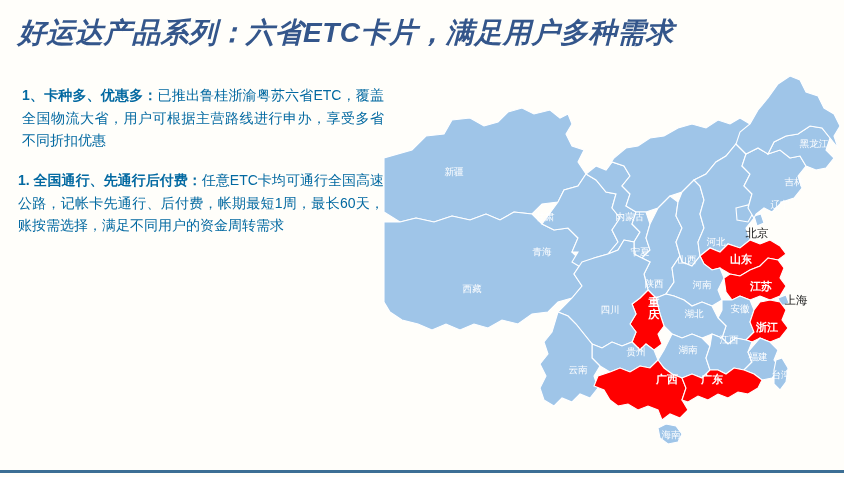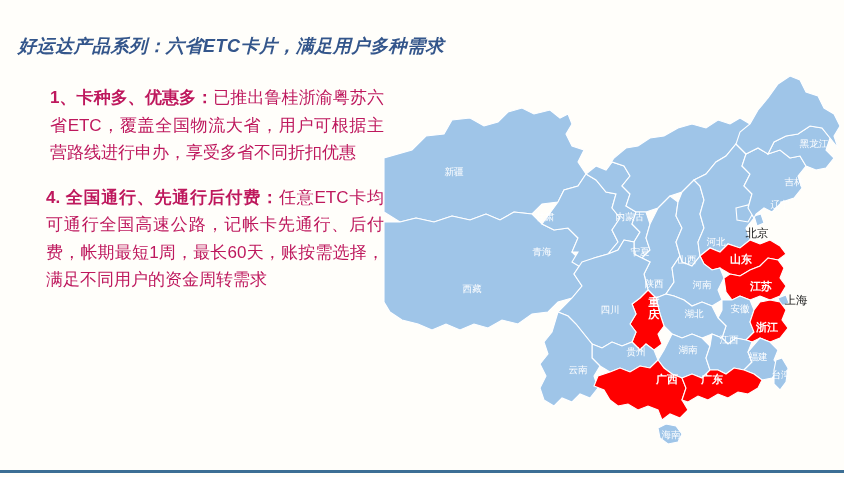--- a/index.html
+++ b/index.html
@@ -14,43 +14,41 @@
     overflow: hidden;
     font-family: "Liberation Sans", "DejaVu Sans", sans-serif;
     background: #fffefa;
   }
 
   
   #slide-title {
     position: absolute;
     left: 18px;
     top: 14px;
-    font-size: 18px;
+    font-size: 28px;
     font-weight: bold;
     font-style: italic;
     color: #34568b;
     letter-spacing: 0.5px;
     white-space: nowrap;
-    margin-top: 20px;
   }
 
   
   #bullets {
     position: absolute;
     left: 16px;
     top: 84px;
     width: 368px;
   }
   .bullet {
-    color: #be185d;
-    font-size: 17px;
+    color: #0369a1;
+    font-size: 14px;
     line-height: 1.62;
     margin-bottom: 17px;
     text-align: justify;
-    margin-left: 28px;
   }
   .bullet .lead {
     font-weight: bold;
   }
   .bullet .body {
     font-weight: normal;
   }
   #bullet-1 { padding-left: 6px; }
   #bullet-2 { padding-left: 2px; margin-top: 2px; }
   #bullet-3 { padding-left: 8px; margin-top: 2px; }
@@ -106,21 +104,21 @@
 
 <div id="slide-title" style="color: rgb(52, 86, 139);">好运达产品系列：六省ETC卡片，满足用户多种需求</div>
 
 <div id="bullets">
 
   <div class="bullet" id="bullet-1">
     <span class="lead">1、卡种多、优惠多：</span><span class="body">已推出鲁桂浙渝粤苏六省ETC，覆盖全国物流大省，用户可根据主营路线进行申办，享受多省不同折扣优惠</span>
   </div>
 
   <div class="bullet" id="bullet-2">
-    <span class="lead">4. 全国通行、先通行后付费：</span><span class="body">任意ETC卡均可通行全国高速公路，记帐卡先通行、后付费，帐期最短1周，最长60天，账按需选择，满足不同用户的资金周转需求</span>
+    <span class="lead">1. 全国通行、先通行后付费：</span><span class="body">任意ETC卡均可通行全国高速公路，记帐卡先通行、后付费，帐期最短1周，最长60天，账按需选择，满足不同用户的资金周转需求</span>
   </div>
 
 
 </div>
 
 <div id="map-wrap">
   <svg id="china-map" viewBox="0 0 462 395" xmlns="http://www.w3.org/2000/svg">
 
     <path class="prov-base" d="M2,150 L2,96 L30,88 L44,74 L62,72 L70,58 L88,56 L102,64 L116,60 L126,50
          L140,46 L152,52 L168,48 L178,56 L186,52 L190,62 L184,72 L190,84 L202,88

